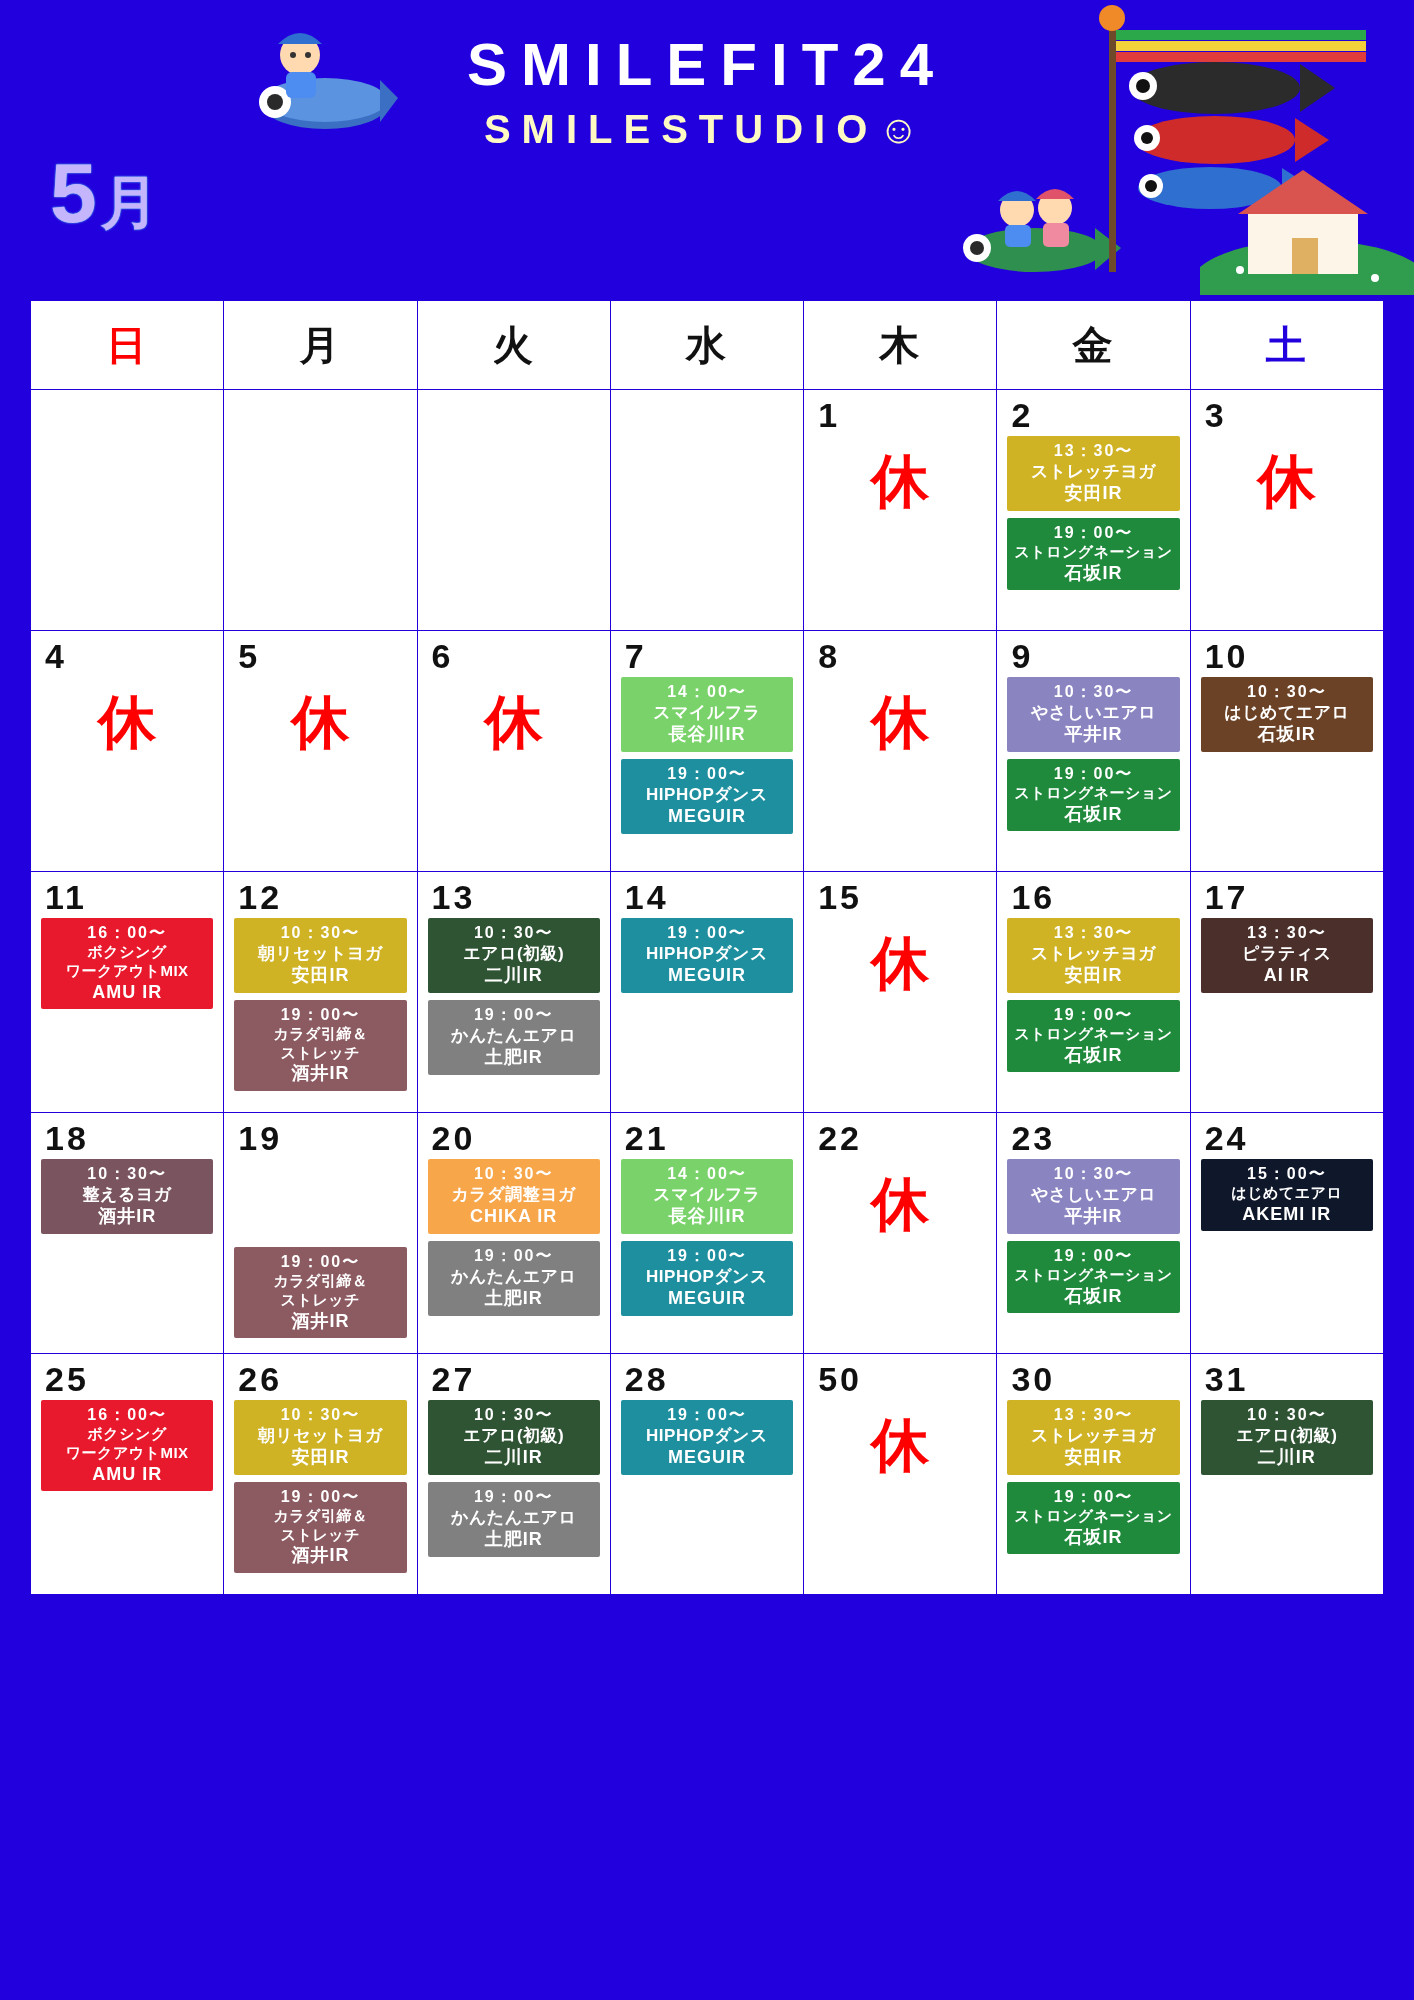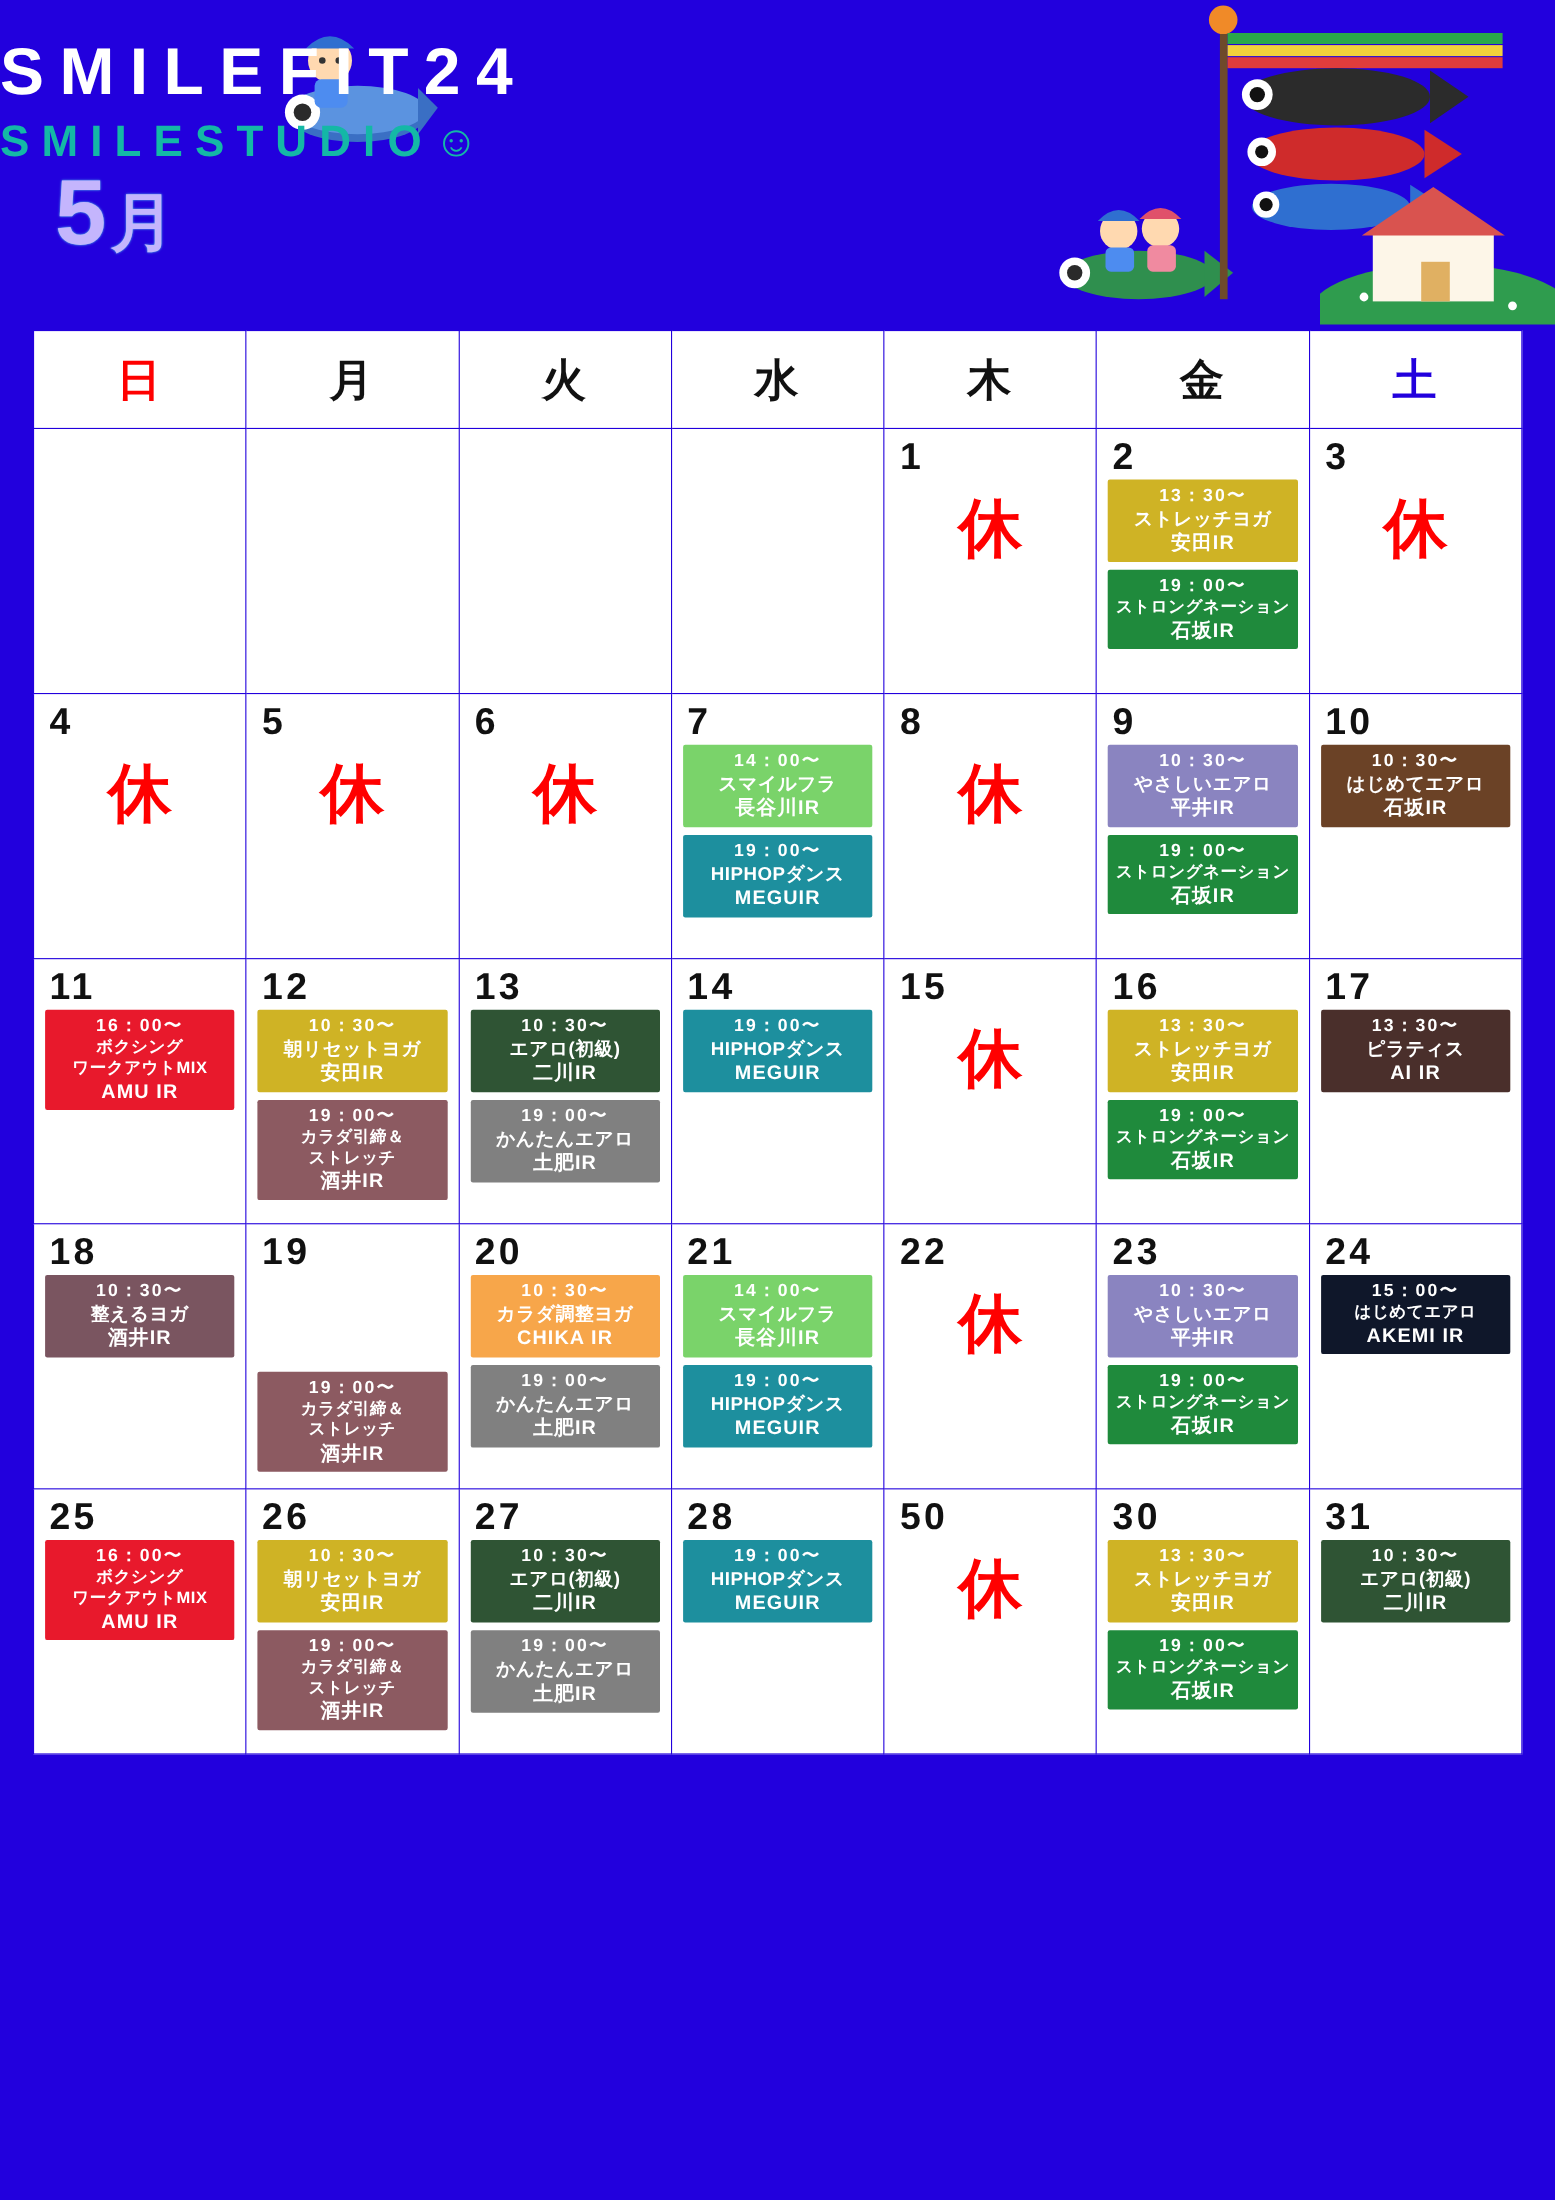--- a/index.html
+++ b/index.html
@@ -21,29 +21,30 @@
     color:#c4b5fd;
     font-size:84px;
     font-weight:bold;
     letter-spacing:4px;
     text-shadow:0 0 2px #66f0ef;
   }
   .month-badge .kanji{font-size:58px;}
   .title-block{
     position:absolute;
     left:0;right:0;top:30px;
+    text-align:center;
   }
   .title-main{
     color:#ffffff;
     font-size:60px;
     font-weight:bold;
     letter-spacing:14px;
   }
   .title-sub{
-    color:#14b8a6;
+    color:#fef9c3;
     font-size:40px;
     font-weight:bold;
     letter-spacing:11px;
     margin-top:8px;
   }
   
   .deco{position:absolute;}
   
   .cal{
     position:absolute;

